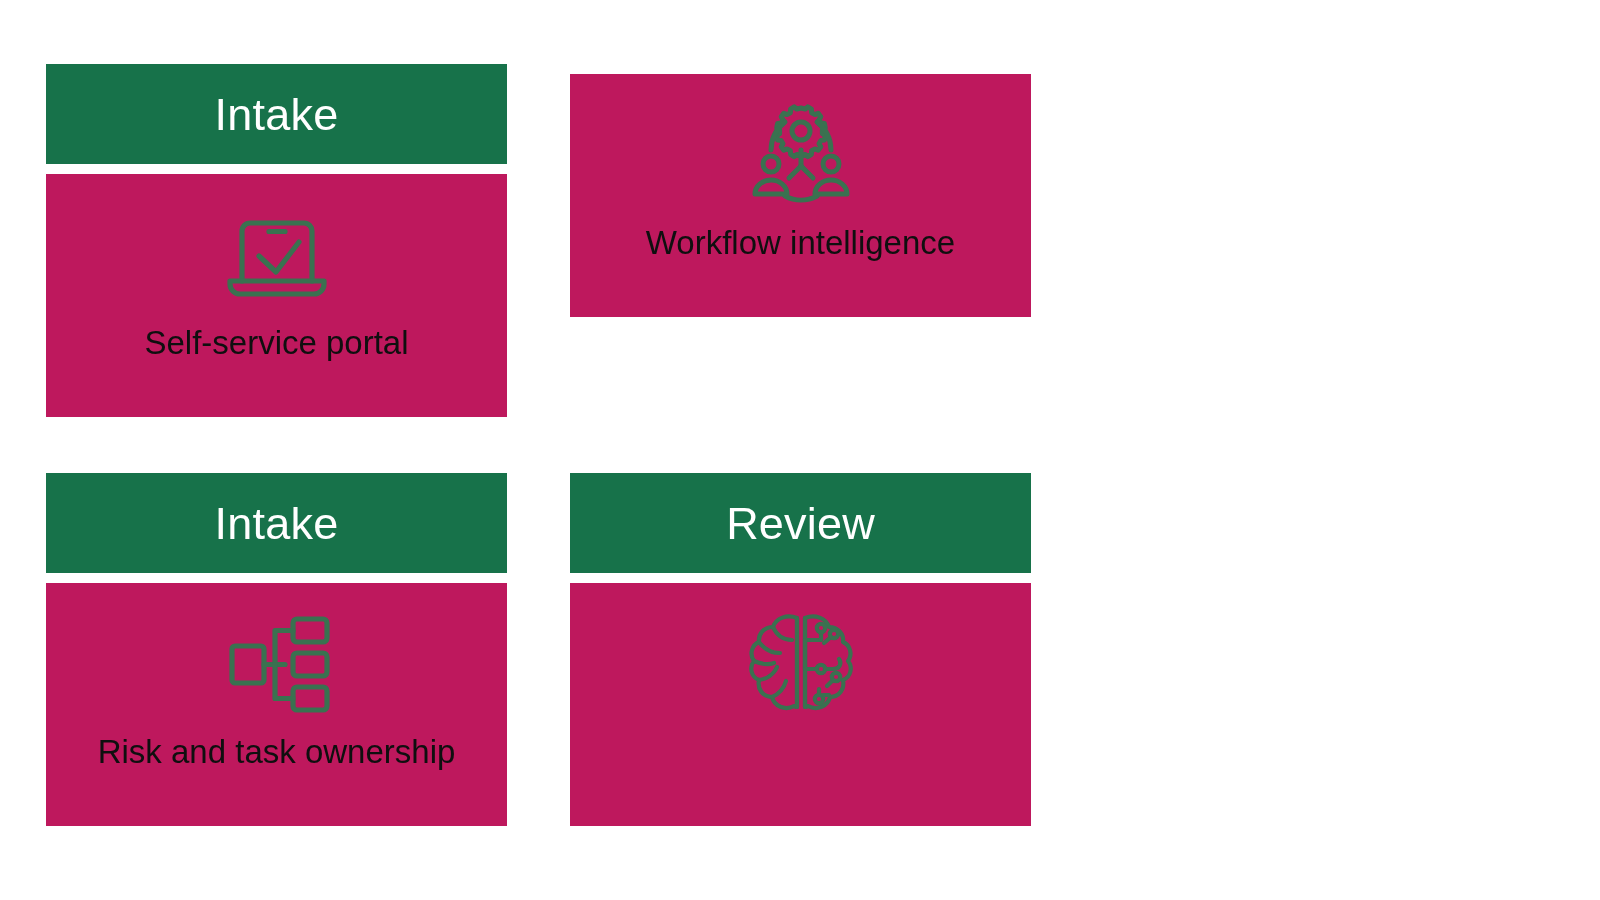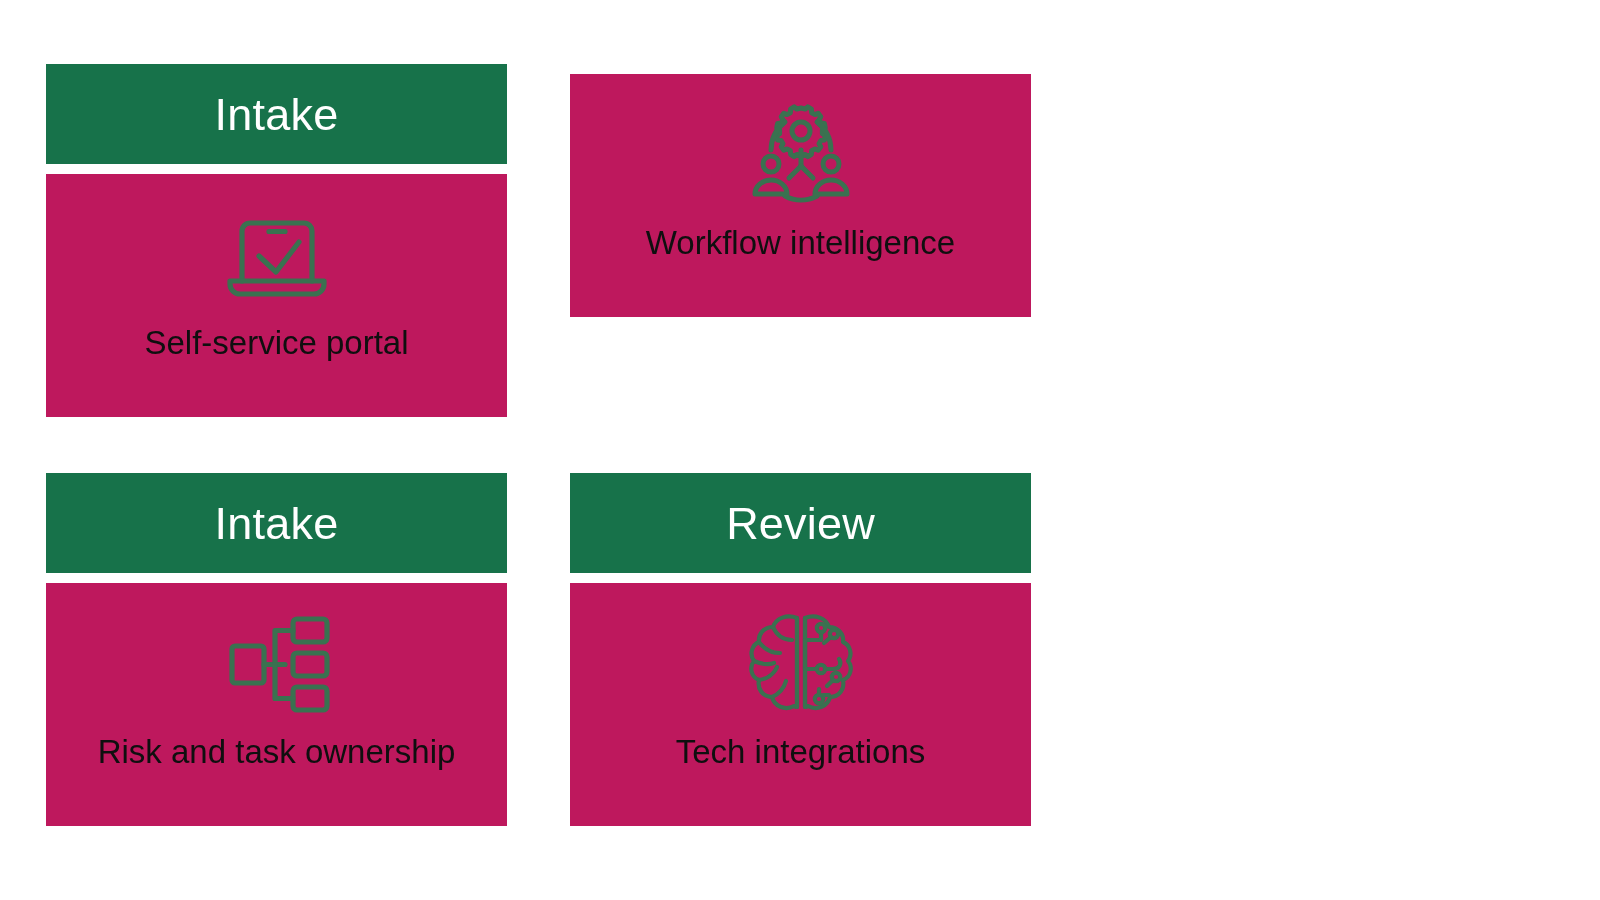--- a/index.html
+++ b/index.html
@@ -194,20 +194,19 @@
             <path d="M64 62 H76"></path>
             <circle cx="80" cy="62" r="4.2"></circle>
             <path d="M84 62 H92 C99 62 101 56 98 52"></path>
             <path d="M86 79 L92 73"></path>
             <circle cx="95" cy="70" r="4.2"></circle>
             <path d="M78 88 V82"></path>
             <circle cx="78" cy="92" r="4.2"></circle>
             <path d="M82 88 H88"></path>
           </svg>
         </div>
-        <div class="card-caption">Tech integrations</div>
       </div>
     </div>
 
 
   </div>
 
 </div>
 
 </body></html>

